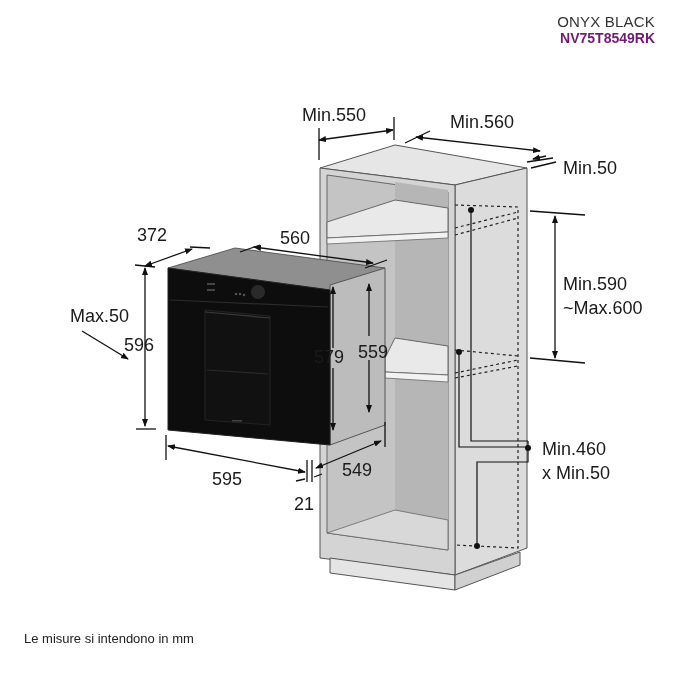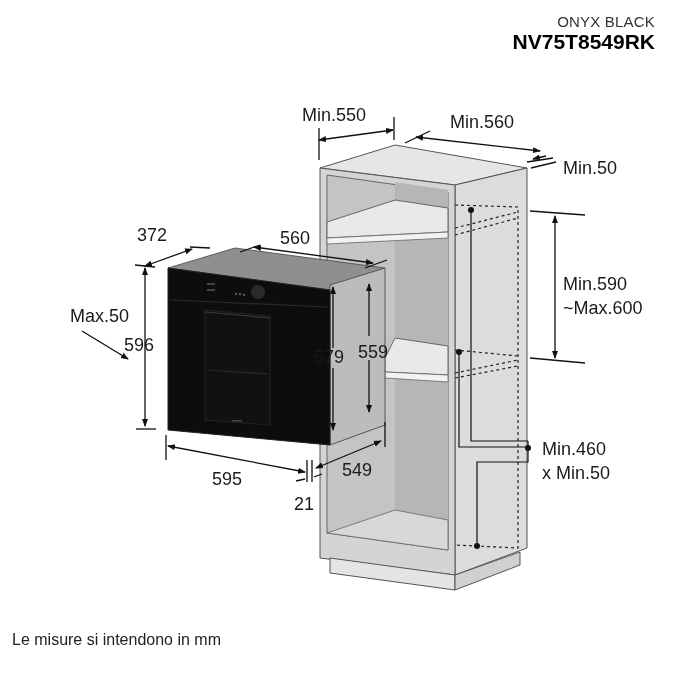--- a/index.html
+++ b/index.html
@@ -1,19 +1,19 @@
 <!DOCTYPE html>
 <html><head>
 <meta charset="utf-8">
 <style>
   html, body { margin: 0; padding: 0; background: #ffffff; }
   body { width: 700px; height: 700px; position: relative; overflow: hidden; font-family: "Liberation Sans", sans-serif; color: #1a1a1a; }
   .subtitle { position: absolute; right: 45px; top: 13px; font-size: 15px; color: #333; letter-spacing: 0.2px; }
-  .title { position: absolute; right: 45px; top: 30px; font-size: 21px; font-weight: bold; color: #000000; }
-  .footer { position: absolute; left: 12px; top: 631px; font-size: 16px; color: #222; }
+  .title { position: absolute; right: 45px; top: 30px; font-size: 14px; font-weight: bold; color: #701a75; }
+  .footer { position: absolute; left: 24px; top: 631px; font-size: 13px; color: #222; }
   svg { position: absolute; left: 0; top: 0; }
   .dim { font-family: "Liberation Sans", sans-serif; font-size: 18px; fill: #1a1a1a; }
 </style>
 </head>
 <body>
 
 <div class="subtitle">ONYX BLACK</div>
 <div class="title">NV75T8549RK</div>
 
 <svg width="700" height="700" viewBox="0 0 700 700">

